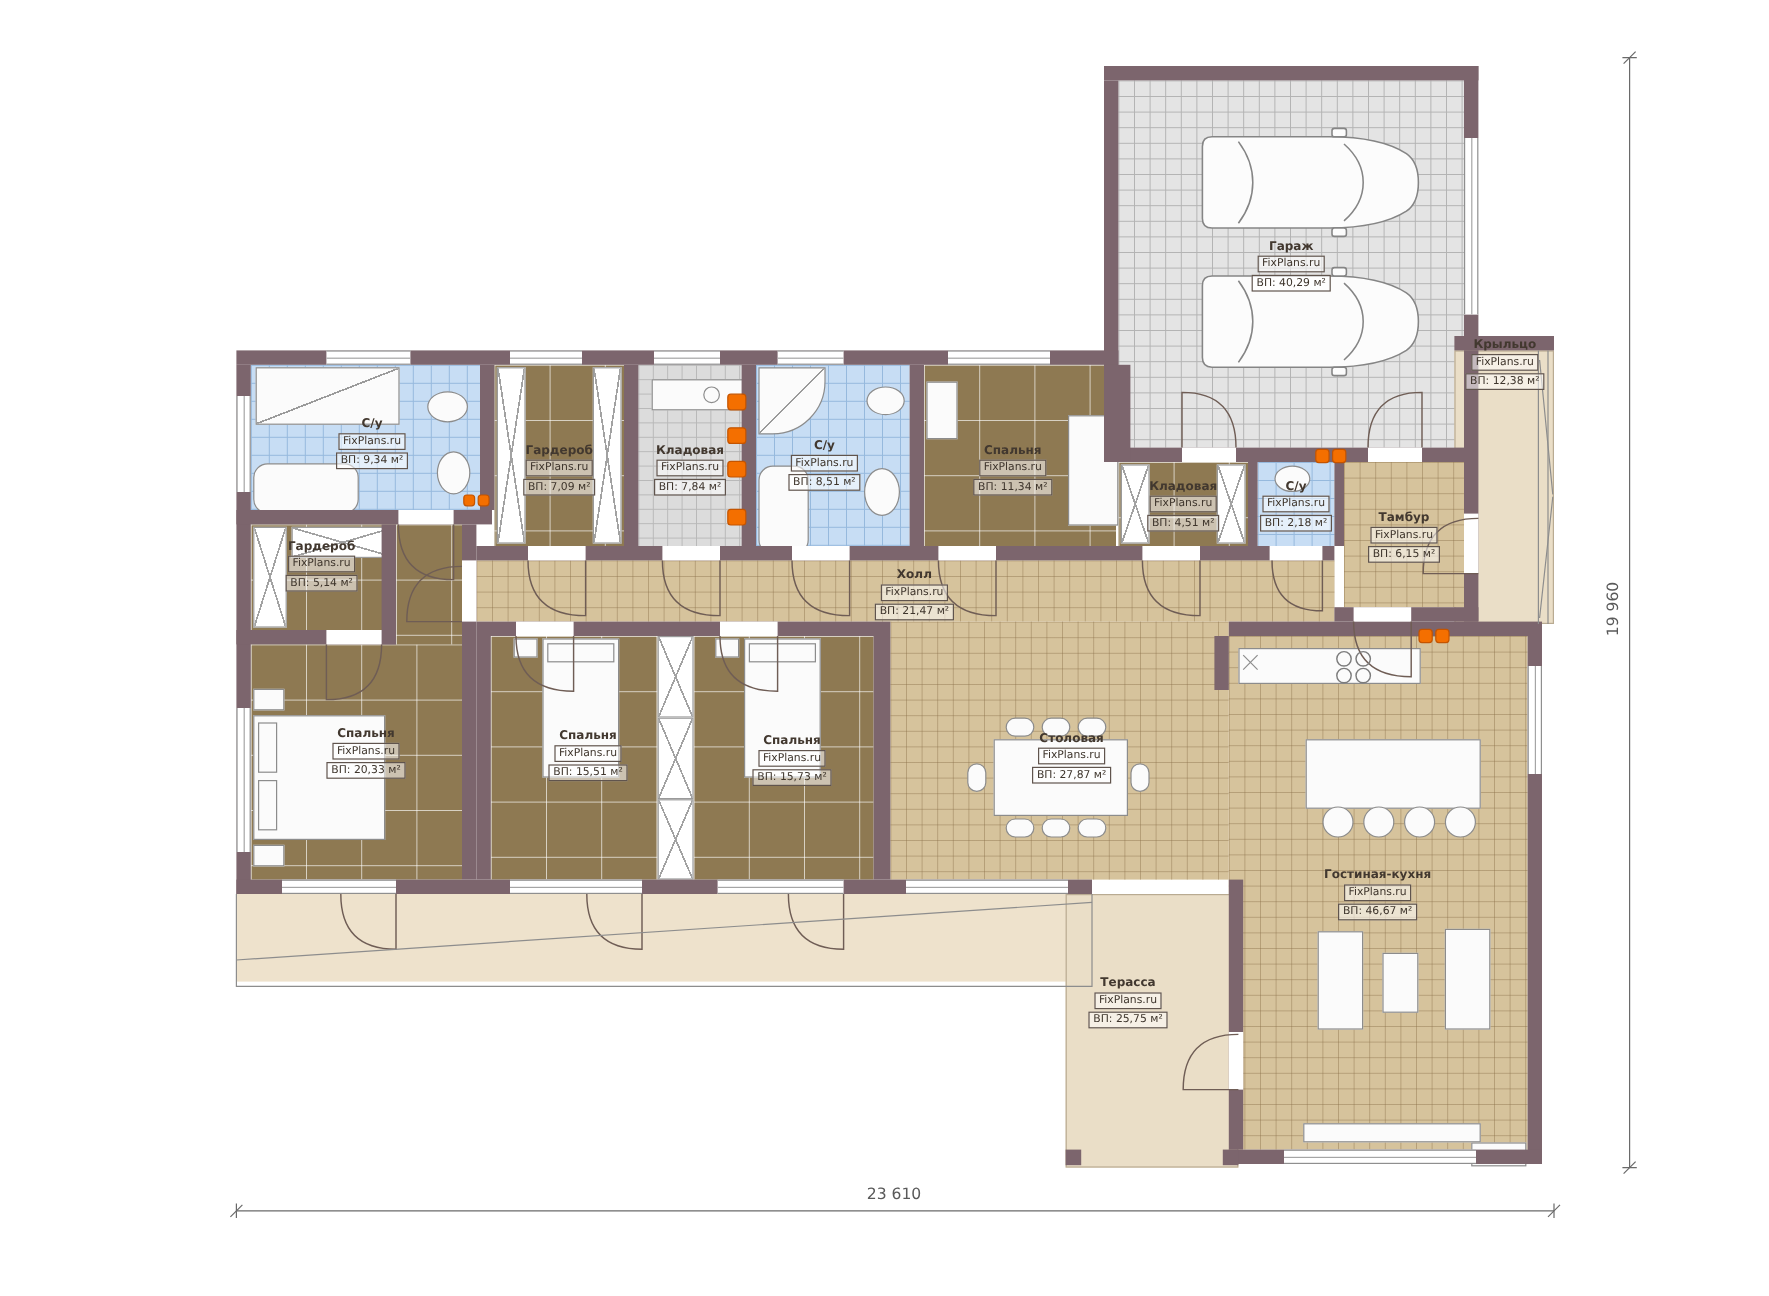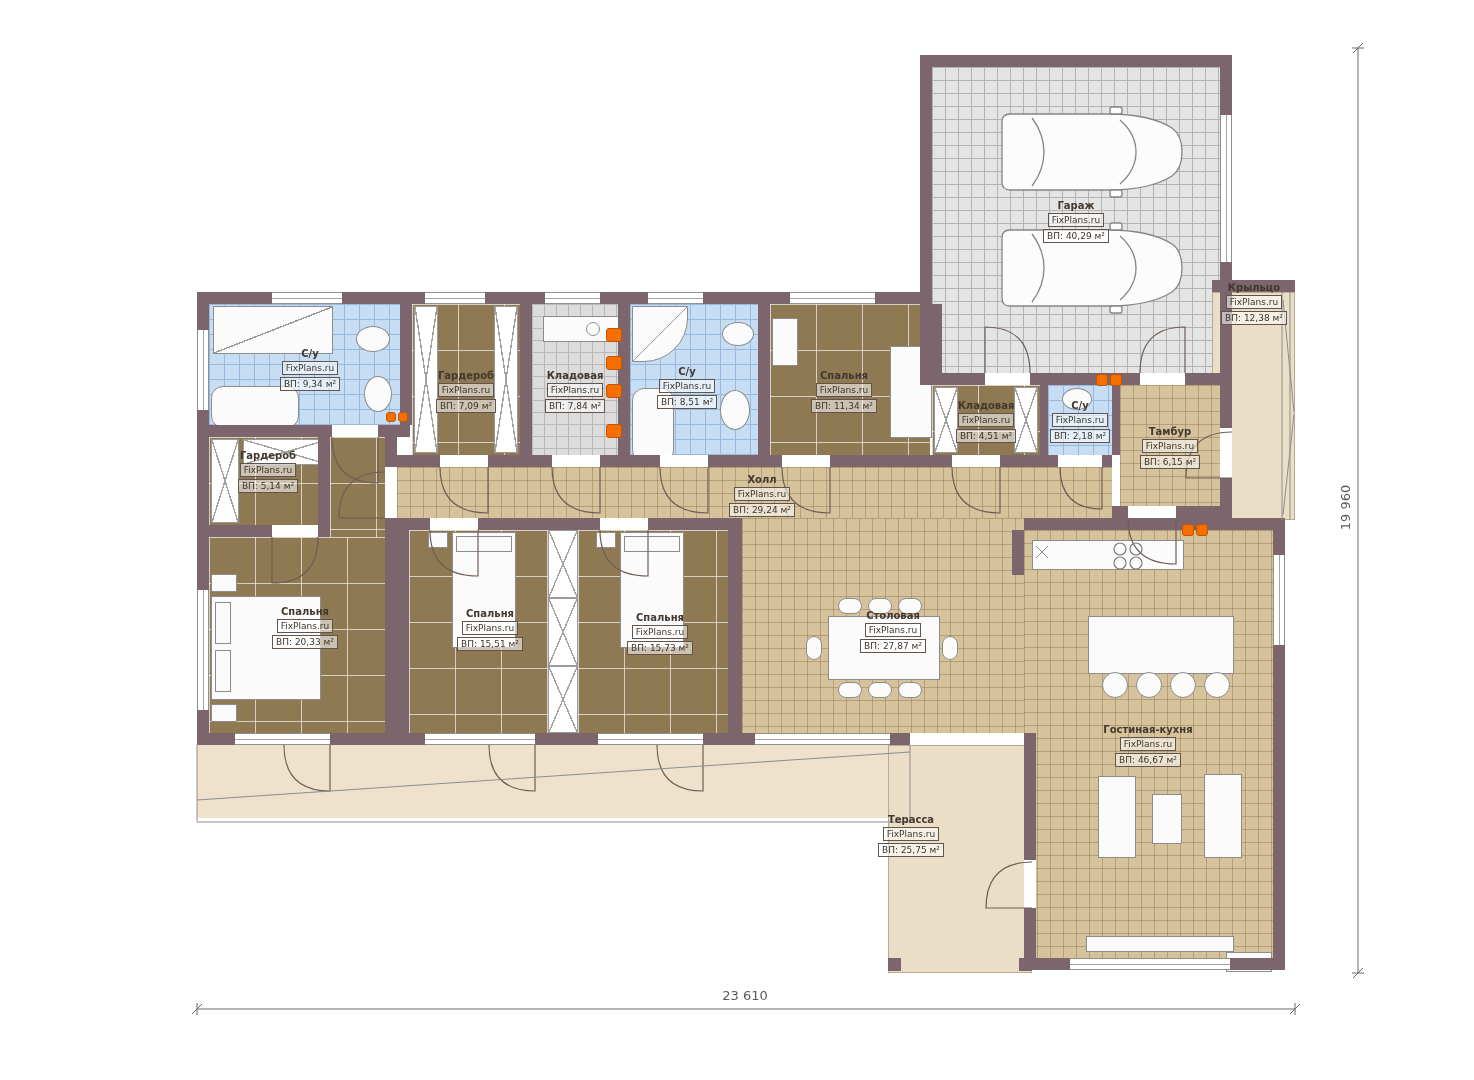--- a/index.html
+++ b/index.html
@@ -331,21 +331,21 @@
     <div class="rbox">ВП: 6,15 м²</div>
   </div>
   <div class="rlabel" style="left:225px;top:450px;width:86px">
     <div class="rname">Гардероб</div>
     <div class="rbox">FixPlans.ru</div>
     <div class="rbox">ВП: 5,14 м²</div>
   </div>
   <div class="rlabel" style="left:718px;top:474px;width:88px">
     <div class="rname">Холл</div>
     <div class="rbox">FixPlans.ru</div>
-    <div class="rbox">ВП: 29,24 м²</div>
+    <div class="rbox">ВП: 21,47 м²</div>
   </div>
   <div class="rlabel" style="left:262px;top:606px;width:86px">
     <div class="rname">Спальня</div>
     <div class="rbox">FixPlans.ru</div>
     <div class="rbox">ВП: 20,33 м²</div>
   </div>
   <div class="rlabel" style="left:447px;top:608px;width:86px">
     <div class="rname">Спальня</div>
     <div class="rbox">FixPlans.ru</div>
     <div class="rbox">ВП: 15,51 м²</div>
@@ -358,21 +358,21 @@
   <div class="rlabel" style="left:848px;top:610px;width:90px">
     <div class="rname">Столовая</div>
     <div class="rbox">FixPlans.ru</div>
     <div class="rbox">ВП: 27,87 м²</div>
   </div>
   <div class="rlabel" style="left:1092px;top:724px;width:112px">
     <div class="rname">Гостиная-кухня</div>
     <div class="rbox">FixPlans.ru</div>
     <div class="rbox">ВП: 46,67 м²</div>
   </div>
-  <div class="rlabel" style="left:866px;top:814px;width:90px">
+  <div class="rlabel" style="left:895px;top:814px;width:90px">
     <div class="rname">Терасса</div>
     <div class="rbox">FixPlans.ru</div>
     <div class="rbox">ВП: 25,75 м²</div>
   </div>
   <div class="rlabel" style="left:1028px;top:200px;width:96px">
     <div class="rname">Гараж</div>
     <div class="rbox">FixPlans.ru</div>
     <div class="rbox">ВП: 40,29 м²</div>
   </div>
   <div class="rlabel" style="left:1210px;top:282px;width:88px">

